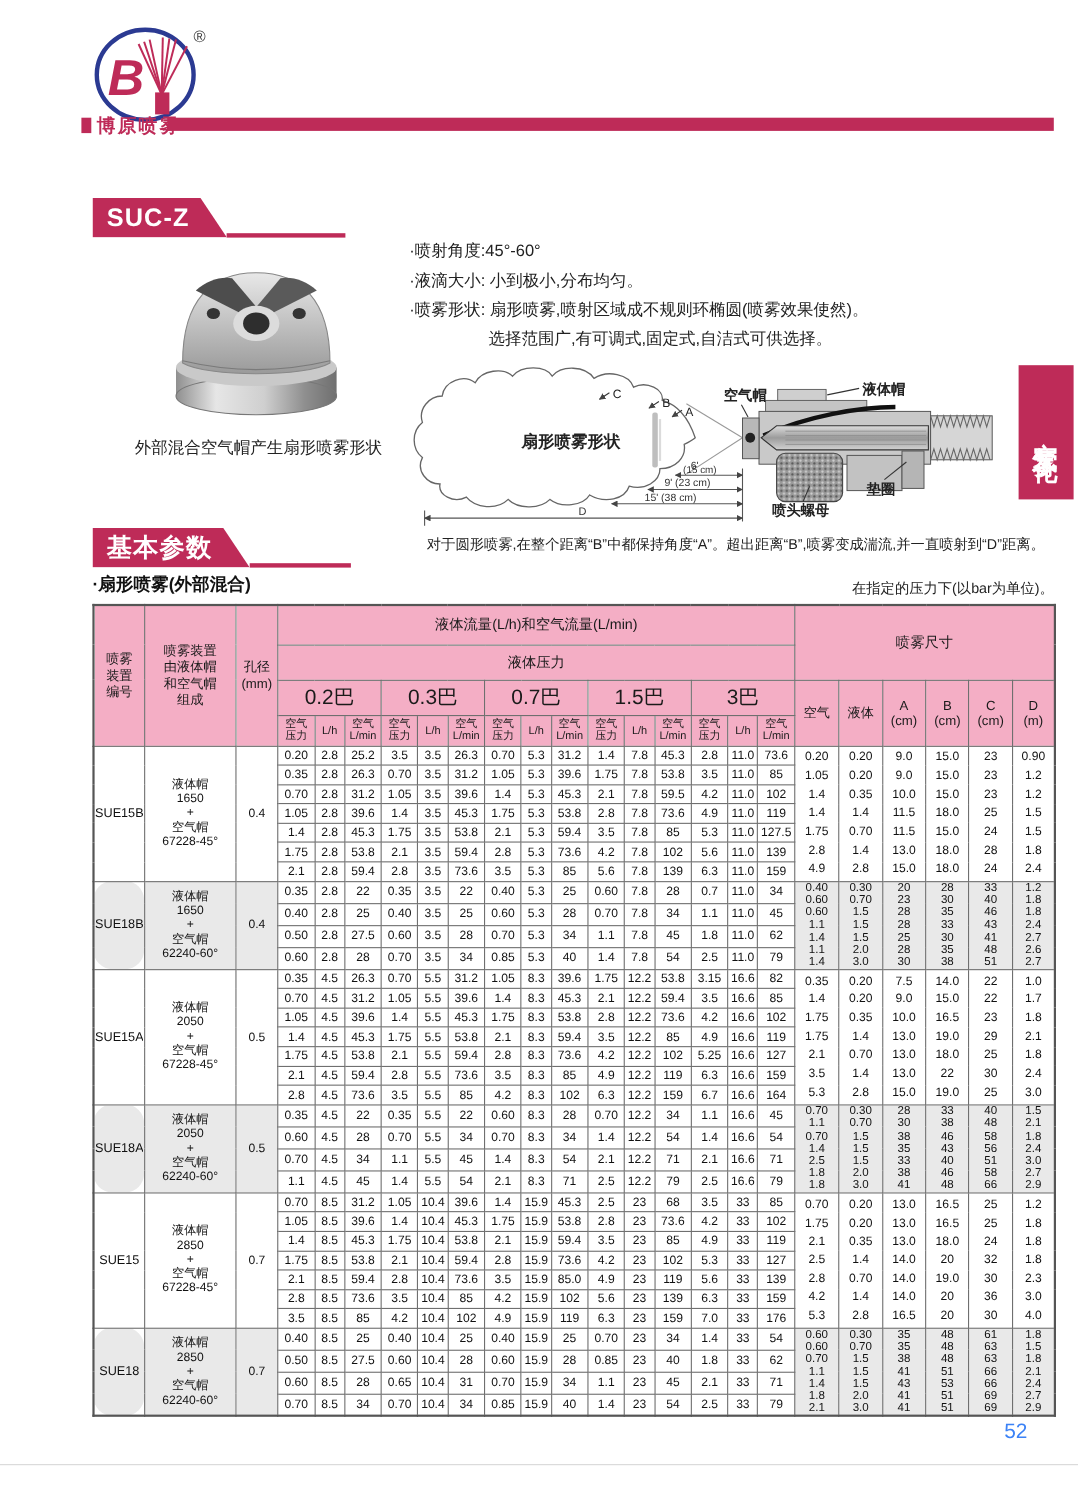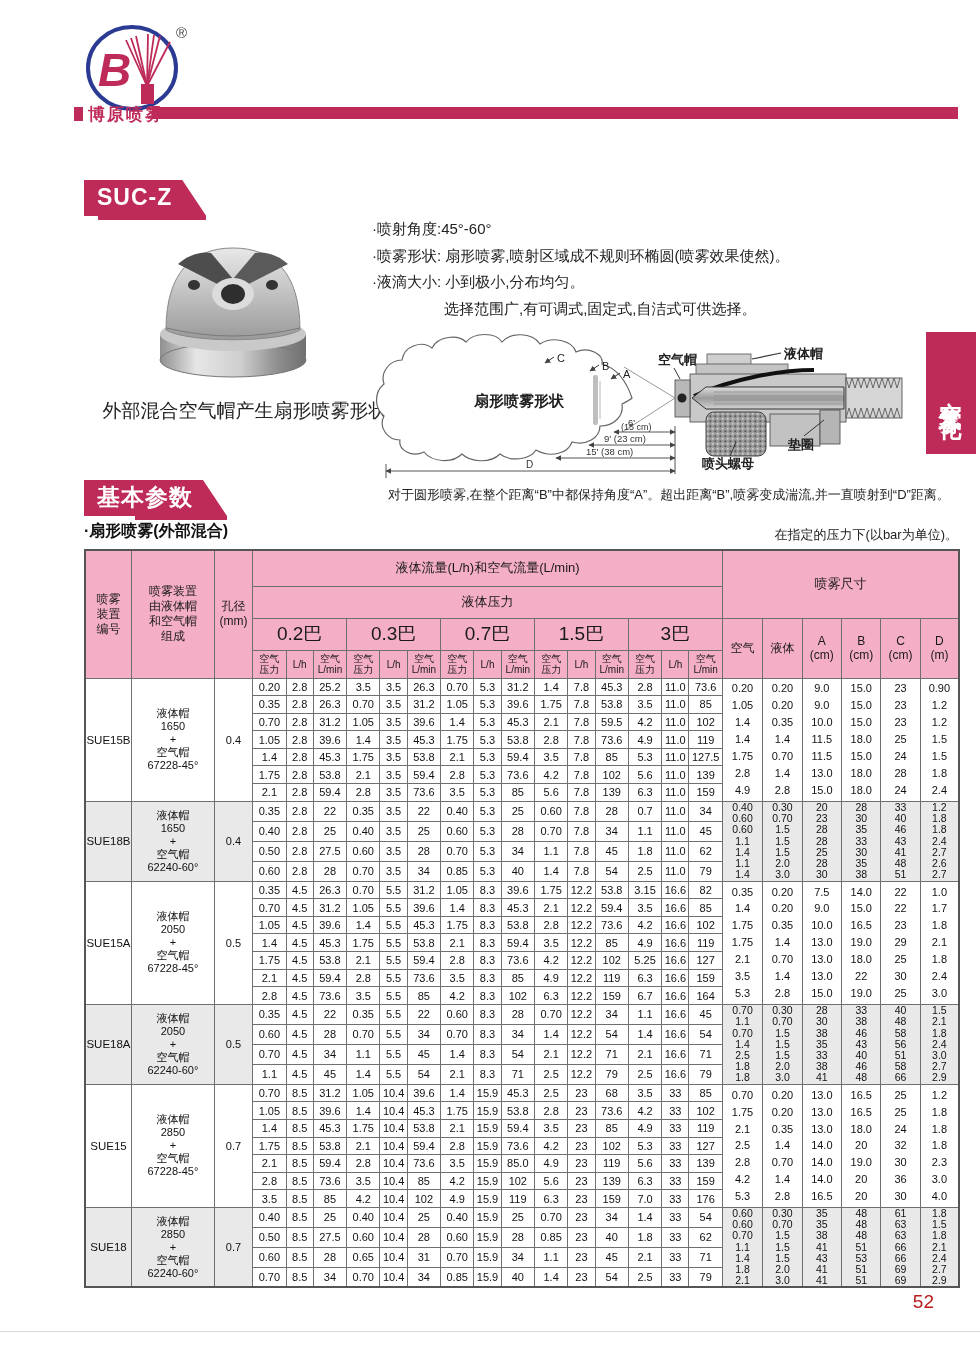--- a/index.html
+++ b/index.html
@@ -13,28 +13,28 @@
   .logo-svg{position:absolute;left:70px;top:20px;}
   .brand-row{position:absolute;left:74px;top:103px;height:20px;}
   .brand-sq{position:absolute;left:0;top:4px;width:9px;height:14px;background:var(--crimson);}
   .brand-text{position:absolute;left:14px;top:0;font-size:17px;font-weight:bold;color:var(--crimson);letter-spacing:2px;white-space:nowrap;}
   .brand-bar{position:absolute;left:152px;top:107px;width:806px;height:12px;background:var(--crimson);}
   .page-title{position:absolute;right:22px;top:56px;text-align:right;color:var(--crimson);white-space:nowrap;}
   .page-title .main{font-size:30px;font-weight:bold;letter-spacing:1px;}
   .page-title .sub{font-size:20px;font-weight:600;margin-left:4px;}
 
   
-  .banner-wrap{position:absolute;display:flex;align-items:flex-end;flex-direction:column;}
+  .banner-wrap{position:absolute;display:flex;align-items:flex-end;}
   .banner{background:var(--crimson);color:#fff;font-weight:bold;font-size:23px;line-height:1;
           padding:6px 34px 7px 13px;clip-path:polygon(0 0,calc(100% - 24px) 0,100% 100%,0 100%);letter-spacing:1px;white-space:nowrap;}
   .banner-tail{height:4px;background:var(--crimson);}
 
   
   .product-svg{position:absolute;left:138px;top:222px;}
-  .product-caption{position:absolute;left:80px;top:398px;width:330px;text-align:center;font-size:19px;color:#222;}
+  .product-caption{position:absolute;left:70px;top:398px;width:330px;text-align:center;font-size:15px;color:#222;}
 
   
   .features{position:absolute;left:372px;top:216px;list-style:none;font-size:15px;color:#222;line-height:26.5px;}
   .features li{white-space:pre-wrap;}
   .features li.indent{padding-left:72px;}
 
   
   .diagram-svg{position:absolute;left:374px;top:330px;}
   .diagram-caption{position:absolute;left:388px;top:486px;width:572px;font-size:13px;color:#222;white-space:nowrap;}
 
@@ -50,32 +50,32 @@
   th.ft{font-size:13px;height:36px;margin-top:36px;}
   th.pt{font-size:13px;height:32px;}
   th.pr{font-size:19px;height:32px;}
   th.sz{font-size:12px;line-height:14px;}
   th.sub{font-size:10px;line-height:11px;height:28px;}
   th.hz{font-size:12px;line-height:15px;}
   tbody td{font-size:11px;color:#111;}
   tbody tr.g7{height:17.6px;}
   tbody tr.g4{height:20px;}
   td.caps{font-size:11px;line-height:13px;white-space:pre-line;}
-  td.model{font-size:11.5px;}
+  td.model{font-size:11.5px;border-radius:17px;}
   td.spray{white-space:pre-line;line-height:16.9px;}
   td.spray.tight{font-size:10.5px;line-height:11.2px;}
   tr.shaded td.lab{background:var(--shade);}
 
   
   .side-tab{position:absolute;left:926px;top:332px;width:50px;height:122px;background:var(--crimson);
             display:flex;align-items:center;justify-content:center;}
   .side-tab span{writing-mode:vertical-rl;color:#fff;font-size:23px;font-weight:600;letter-spacing:5px;}
 
   
-  .page-num{position:absolute;right:46px;top:1291px;font-size:19px;color:#b91c1c;}
+  .page-num{position:absolute;right:46px;top:1291px;font-size:19px;color:#3b82f6;}
   .bottom-line{position:absolute;left:0;top:1331px;width:100%;border-top:1px solid #d8d8d8;}
 
   svg text{font-family:"Liberation Sans",sans-serif;}
 </style>
 </head>
 <body>
 
 <div class="page">
 
   <svg class="logo-svg" width="140" height="92" viewBox="0 0 140 92">
@@ -129,22 +129,22 @@
     <ellipse cx="95" cy="72" rx="21" ry="16" fill="#dcdcdc"></ellipse>
     <ellipse cx="95" cy="72" rx="12" ry="10" fill="#2e2e2e"></ellipse>
     <ellipse cx="56" cy="63" rx="6" ry="5" fill="#333"></ellipse>
     <ellipse cx="134" cy="63" rx="6" ry="5" fill="#333"></ellipse>
     <path d="M28,106 Q95,122 162,106" fill="none" stroke="#7a7a7a"></path>
   </svg>
   <div class="product-caption">外部混合空气帽产生扇形喷雾形状</div>
 
   <ul class="features">
     <li>·喷射角度:45°-60°</li>
+    <li>·液滴大小: 小到极小,分布均匀。</li>
     <li>·喷雾形状: 扇形喷雾,喷射区域成不规则环椭圆(喷雾效果使然)。</li>
-    <li>·液滴大小: 小到极小,分布均匀。</li>
     <li class="indent">选择范围广,有可调式,固定式,自洁式可供选择。</li>
   </ul>
 
   <svg class="diagram-svg" width="560" height="152" viewBox="0 0 560 152">
     <defs>
       <marker id="arr" viewBox="0 0 10 10" refX="9" refY="5" markerWidth="6" markerHeight="6" orient="auto-start-reverse">
         <path d="M0,0 L10,5 L0,10 Z" fill="#444"></path>
       </marker>
       <pattern id="knurl" width="5" height="5" patternUnits="userSpaceOnUse">
         <rect width="5" height="5" fill="#9a9a9a"></rect>

